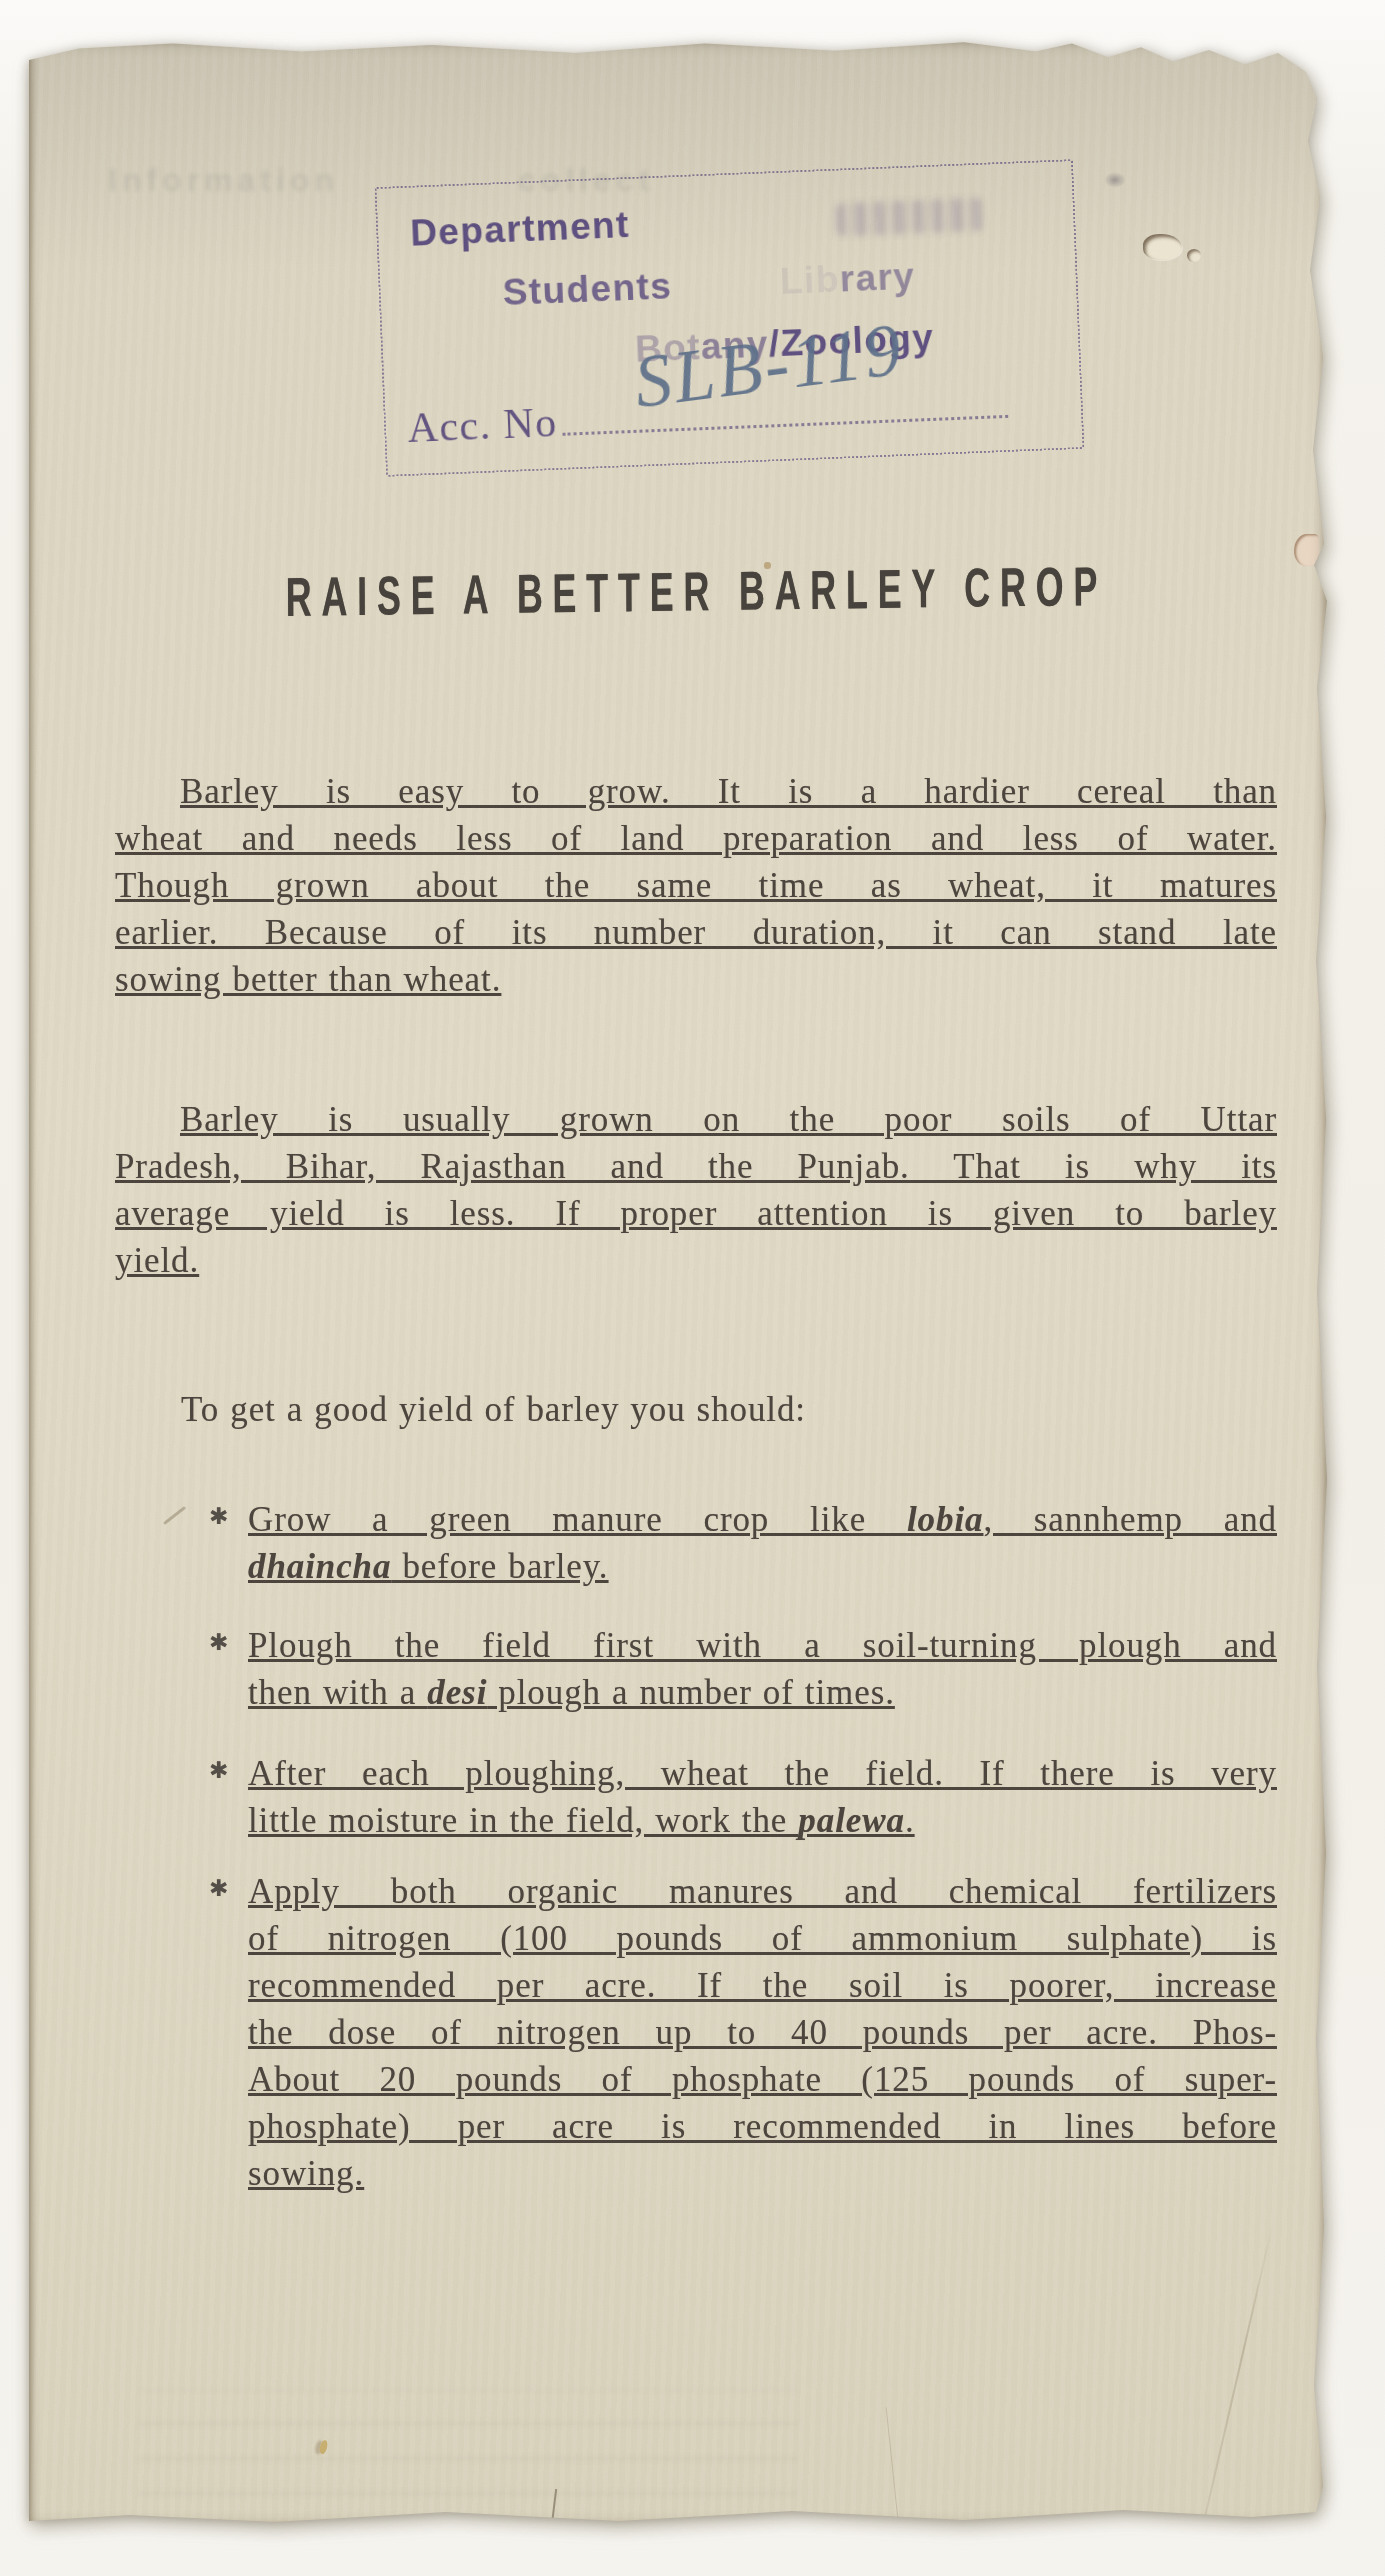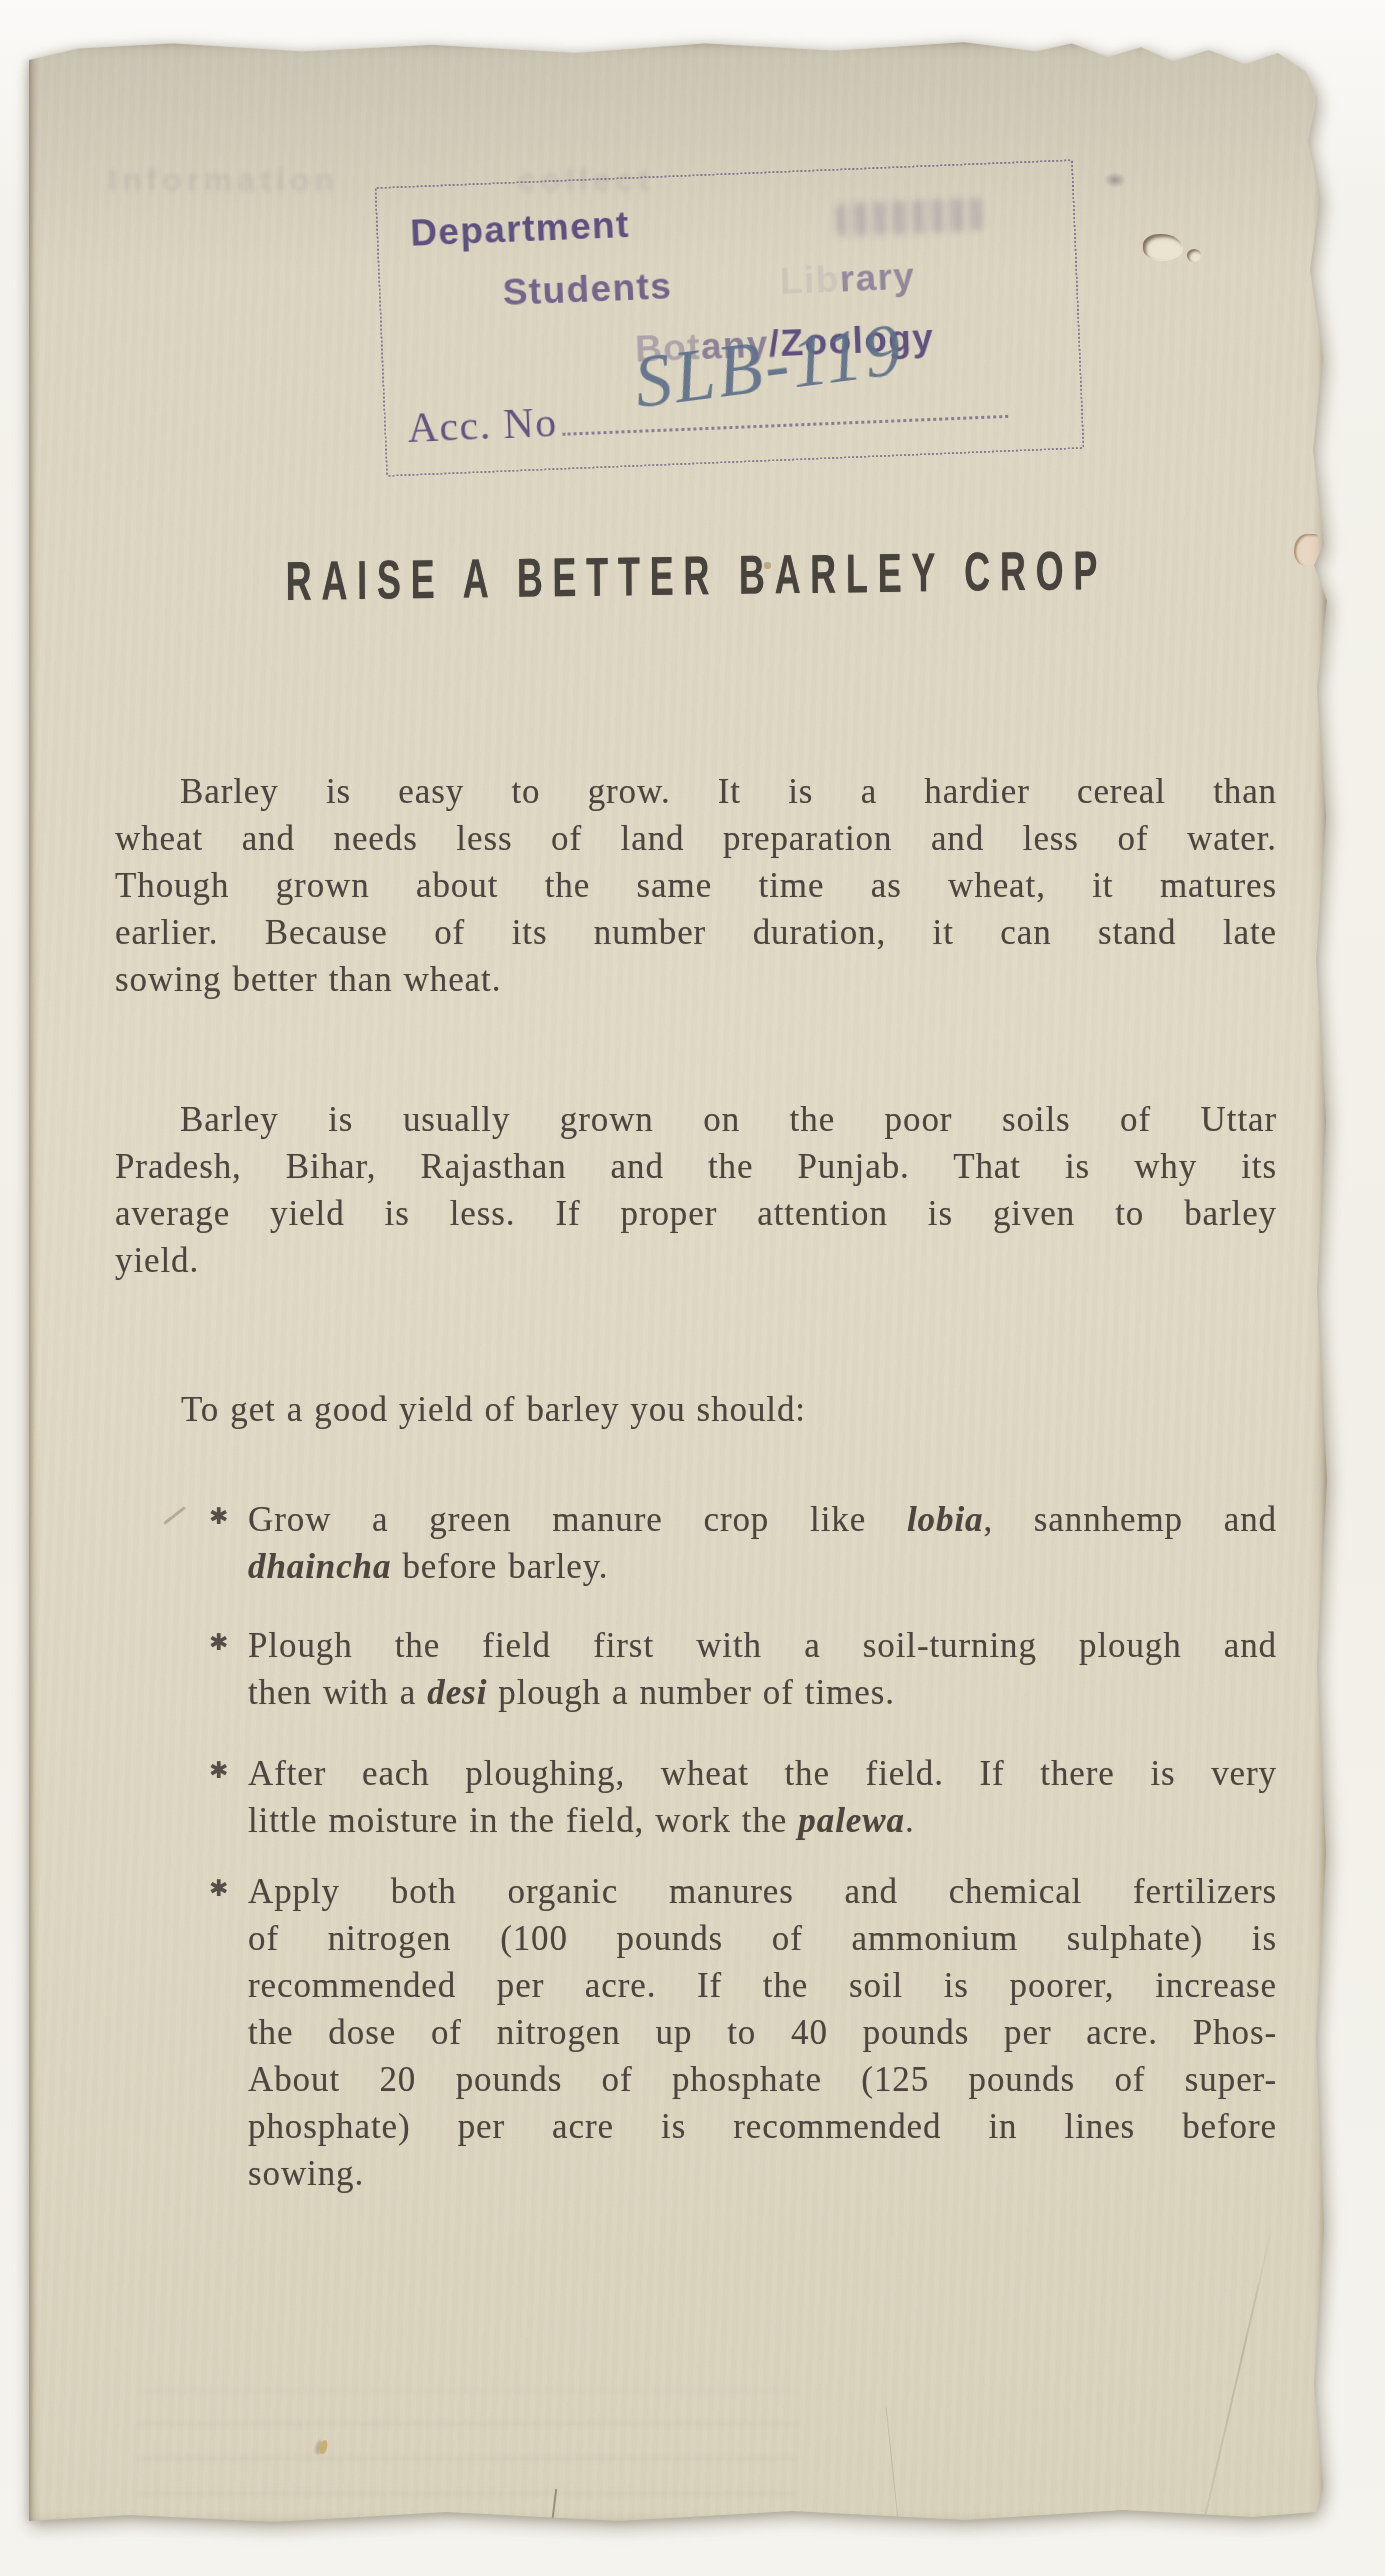--- a/index.html
+++ b/index.html
@@ -74,34 +74,34 @@
     border-bottom:3.6px dotted rgba(96,81,158,.62);
   }
   .hand{
     position:absolute;left:250px;top:151px;white-space:nowrap;
     font:italic 400 73px "Liberation Serif",serif;letter-spacing:2.9px;
     color:var(--pen,#6a84b4);transform:rotate(-5deg);opacity:.92;filter:blur(0.2px);
   }
   .spacer{display:inline-block;}
 
   
-  .title{position:absolute;left:86px;top:508px;width:1162px;text-align:center;}
+  .title{position:absolute;left:86px;top:524px;width:1162px;text-align:center;}
   .title-inner{
     display:inline-block;font:700 45px/55px "Liberation Sans",sans-serif;
     letter-spacing:.27em;color:#45403a;white-space:nowrap;
     transform:scale(.8,1.22) rotate(-.5deg);transform-origin:center;
     text-shadow:0 0 0.7px rgba(69,64,58,.55);
   }
   .para{
     position:absolute;left:86px;width:1162px;
     font-size:35px;line-height:47px;color:#4a433c;
     letter-spacing:0.9px;word-spacing:1.4px;
     text-shadow:0 0 0.7px rgba(74,67,60,.35);
   }
-  .para .line{text-align:justify;text-align-last:justify;}
+  .para .line{text-align:justify;text-align-last:justify;text-decoration:underline;}
   .para .line.last{text-align-last:left;}
   .para .line.indent{text-indent:65px;}
   .lead{padding-left:66px;}
   .bullet{padding-left:133px;box-sizing:border-box;}
   .mark{
     position:absolute;left:94px;top:7.2px;
     font:400 23px "DejaVu Sans",sans-serif;color:#46413b;opacity:.92;
   }
   .it{font-style:italic;font-weight:600;}
 

